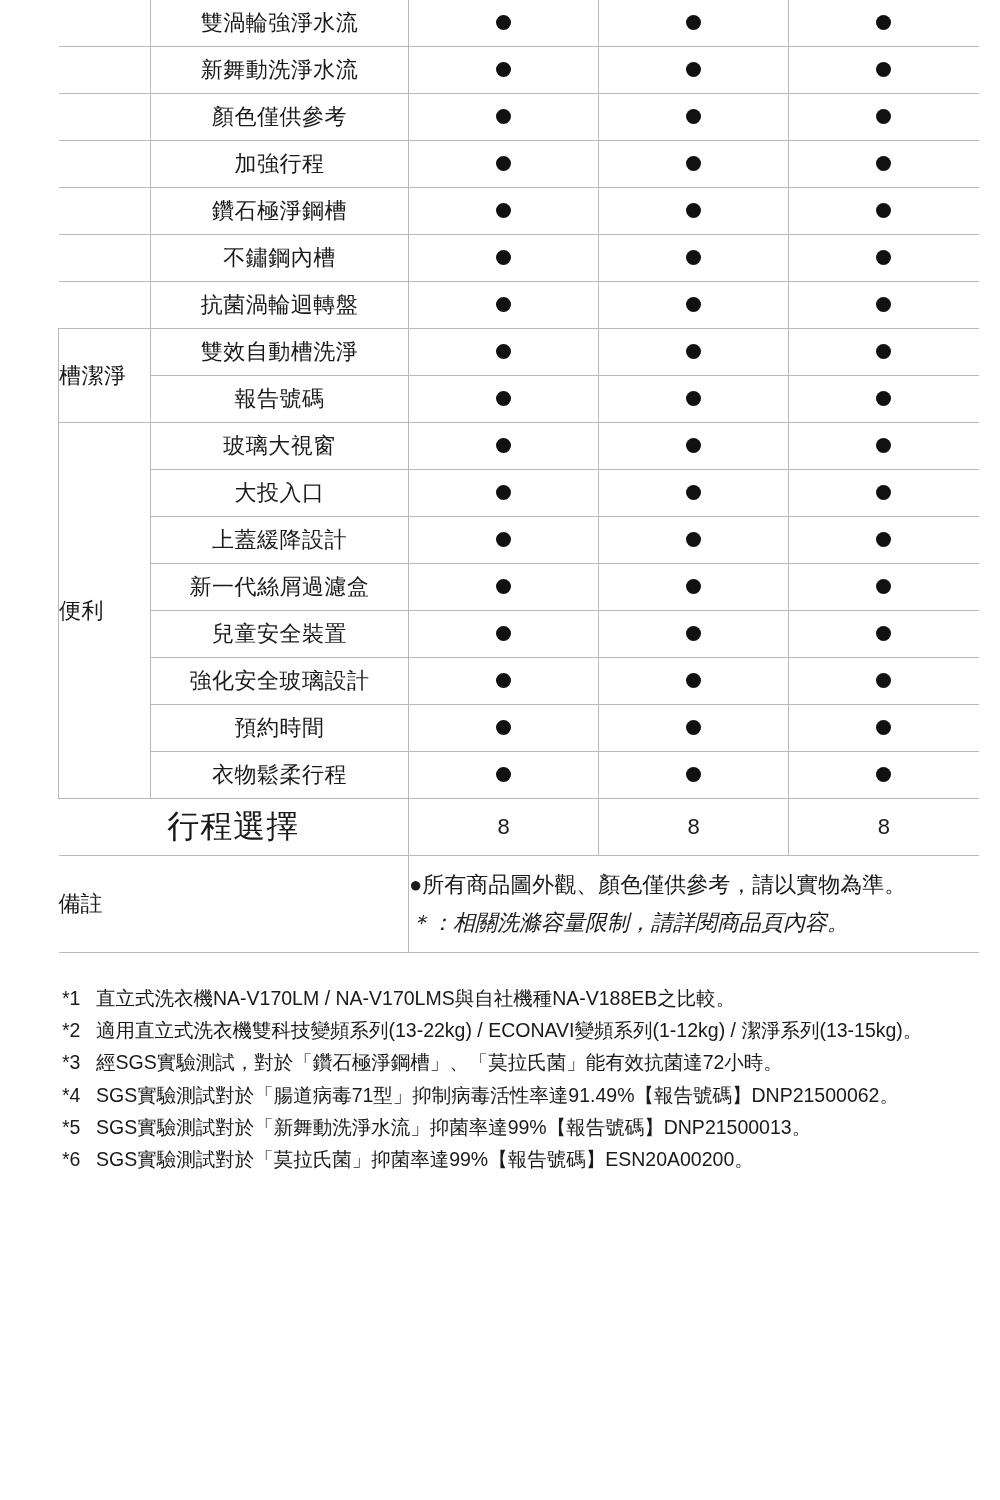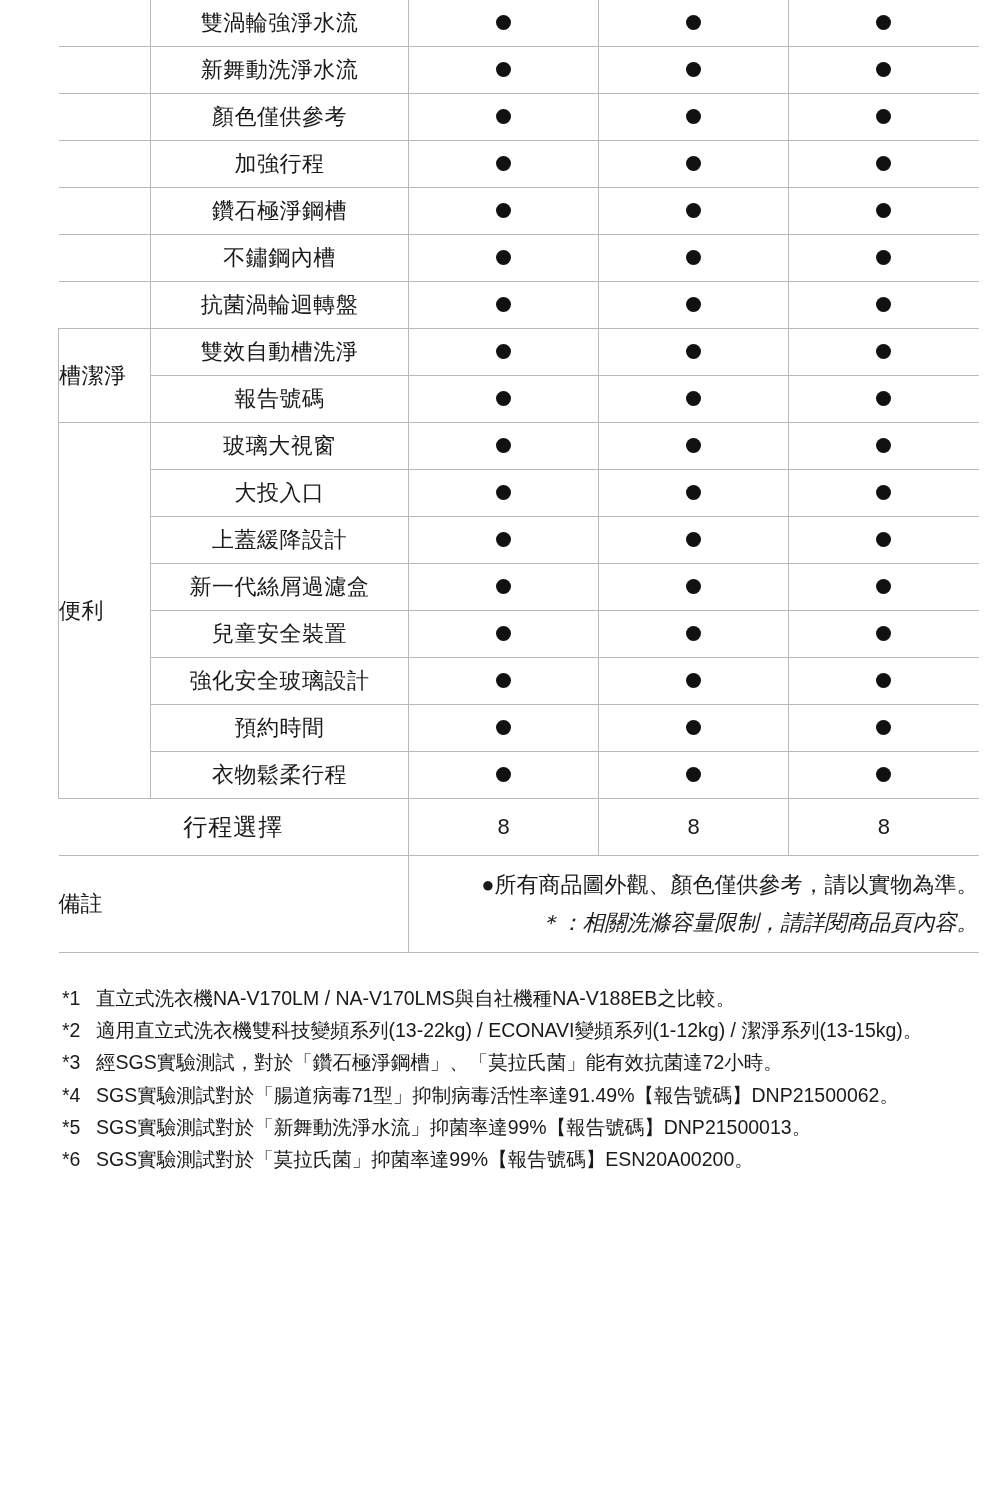--- a/index.html
+++ b/index.html
@@ -66,36 +66,36 @@
     text-align: center;
     font-size: 24px;
   }
   .no-border-left  { border-left: 0 !important; }
   .no-border-right { border-right: 0 !important; }
   .no-border-top   { border-top: 0 !important; }
 
   .row-courses td { height: 56px; }
   .row-courses .label-cell {
     text-align: center;
-    font-size: 24px;
+    font-size: 32px;
     letter-spacing: 1px;
   }
 
   .notes-row td {
     height: 96px;
     border-top: 1px solid #b9b9b9;
   }
   .notes-label {
     text-align: left;
     font-size: 23px;
     vertical-align: middle;
   }
   .notes-body {
     padding: 8px 12px 10px 12px;
-    text-align: right;
+    text-align: left;
     font-size: 19px;
     line-height: 1.75;
   }
   .notes-body .line1 { display: block; }
   .notes-body .line2 { display: block; font-style: italic; }
 
   
   .footnotes {
     margin: 30px 0 0 34px;
     width: 930px;

